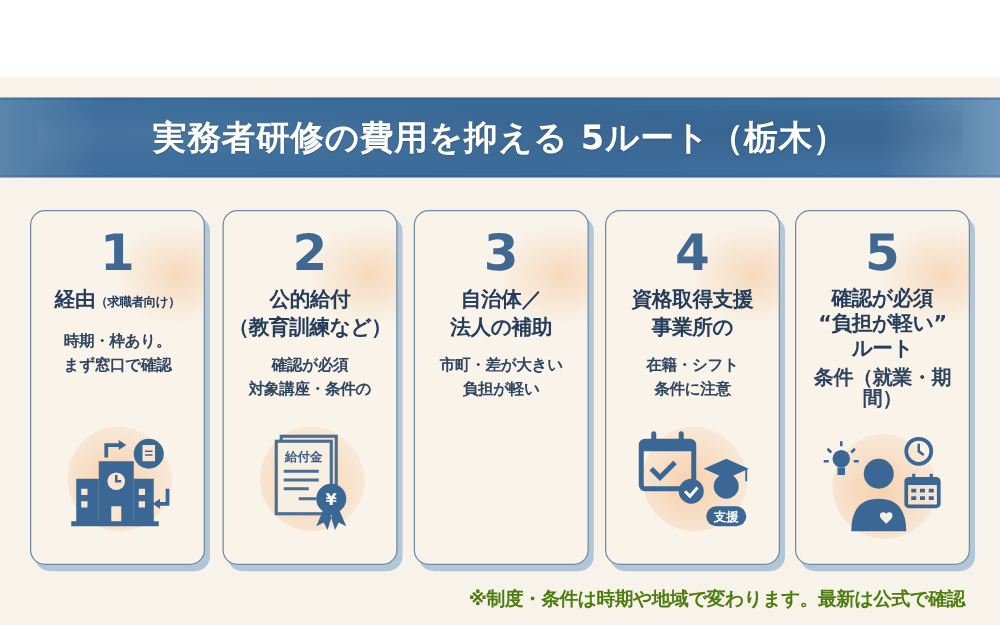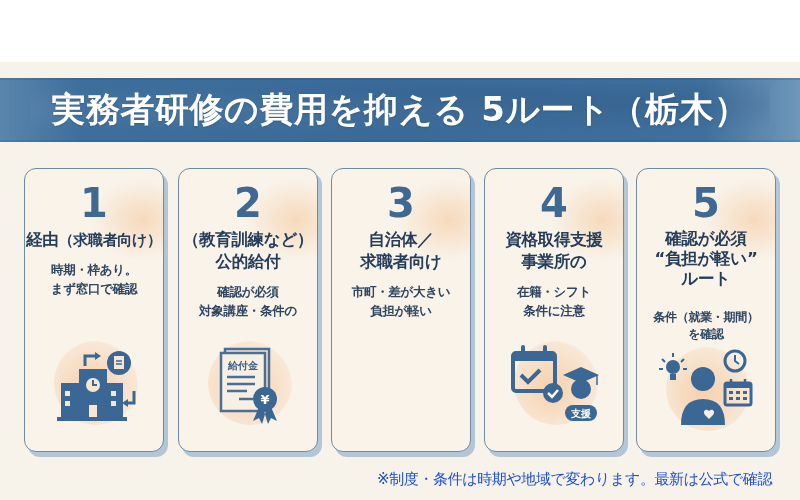--- a/index.html
+++ b/index.html
@@ -15,48 +15,48 @@
     border-top: 2px solid rgba(40,80,120,0.25);
     border-bottom: 2px solid rgba(40,80,120,0.2);
     display: flex; align-items: center; justify-content: center;
   }
   .banner::before {
     content: ""; position: absolute; inset: 4px 30px;
     background: radial-gradient(ellipse at 30% 50%, rgba(255,255,255,0.06), transparent 60%),
                 radial-gradient(ellipse at 75% 40%, rgba(0,30,70,0.12), transparent 60%);
   }
   .banner-title {
-    position: relative; color: #ffffff; font-size: 34px; font-weight: bold;
+    position: relative; color: #ffffff; font-size: 27px; font-weight: bold;
     letter-spacing: 0.5px; text-shadow: 0 1px 2px rgba(0,0,0,0.15);
   }
   .cards { position: absolute; left: 0; top: 106px; width: 800px; height: 290px; }
   .card {
     position: absolute; top: 0; width: 140px; height: 284px;
     border: 1.5px solid #6e8aa4; border-radius: 12px;
     background: radial-gradient(ellipse 70px 55px at 85% 18%, rgba(244,196,150,0.55), transparent 75%),
                 #f9f3ea;
     box-shadow: 4px 5px 0 0 rgba(120,160,200,0.55);
     text-align: center; color: #2f4a68;
   }
   .num { margin-top: 12px; font-size: 40px; font-weight: bold; color: #3f6892; line-height: 44px; }
   .title { margin-top: 4px; font-size: 16.5px; font-weight: bold; line-height: 22px; color: #253d5a; letter-spacing: -0.3px; }
-  .title .small { font-size: 15px; text-align: right; }
+  .title .small { font-size: 10px; text-align: right; }
   .sub { margin-top: 9px; font-size: 12.5px; font-weight: bold; line-height: 19px; color: #2f4560; letter-spacing: -0.3px; }
   .art {
     position: absolute; left: 50%; bottom: 18px; transform: translateX(-50%);
     width: 110px; height: 100px;
   }
   .blob {
     position: absolute; left: 15px; top: 8px; width: 84px; height: 84px; border-radius: 50%;
     background: radial-gradient(circle at 45% 55%, rgba(245,190,140,0.65), rgba(245,200,160,0.25) 70%, transparent 72%);
   }
   .art svg { position: absolute; left: 0; top: 0; }
   .footer {
     position: absolute; right: 28px; top: 408px;
-    font-size: 15px; font-weight: normal; color: #1d4ed8; letter-spacing: -0.4px;
+    font-size: 15px; font-weight: bold; color: #4d7c0f; letter-spacing: -0.4px;
   }
 </style>
 </head>
 <body>
 
 <div class="canvas">
 
   <div class="banner">
     <h1 class="banner-title">実務者研修の費用を抑える 5ルート（栃木）</h1>
   </div>
@@ -97,22 +97,22 @@
           <path d="M77 28 h6 M77 31 h6" stroke="#3b6794" stroke-width="1.3"></path>
           <path d="M95 58 v12 h-8" stroke="#3b6794" stroke-width="3" fill="none"></path>
           <path d="M89 66 l-6 4 l6 4 z" fill="#3b6794"></path>
         </svg>
       </div>
     </div>
 
     <div class="card" style="left:178px;">
       <div class="num">2</div>
       <div class="title">
+        <div>公的給付</div>
         <div>（教育訓練など）</div>
-        <div>公的給付</div>
       </div>
       <div class="sub">
         <div>確認が必須</div>
         <div>対象講座・条件の</div>
       </div>
       <div class="art">
         <div class="blob"></div>
         <svg width="110" height="100" viewBox="0 0 110 100">
           <rect x="32" y="16" width="44" height="58" fill="none" stroke="#4a6f92" stroke-width="2.5"></rect>
           <rect x="28" y="20" width="44" height="58" fill="#f8efe3" stroke="#4a6f92" stroke-width="2.5"></rect>
@@ -122,21 +122,21 @@
           <circle cx="72" cy="66" r="12" fill="#3b6794"></circle>
           <text x="72" y="71" font-size="13" font-weight="bold" fill="#ffffff" text-anchor="middle" font-family="DejaVu Sans, sans-serif">¥</text>
         </svg>
       </div>
     </div>
 
     <div class="card" style="left:331px;">
       <div class="num">3</div>
       <div class="title">
         <div>自治体／</div>
-        <div>求職者向け</div>
+        <div>法人の補助</div>
       </div>
       <div class="sub">
         <div>市町・差が大きい</div>
         <div>負担が軽い</div>
       </div>
     </div>
 
     <div class="card" style="left:484px;">
       <div class="num">4</div>
       <div class="title">
@@ -165,23 +165,22 @@
       </div>
     </div>
 
     <div class="card" style="left:636px;">
       <div class="num">5</div>
       <div class="title" style="line-height:20px;">
         <div>確認が必須</div>
         <div>“負担が軽い”</div>
         <div>ルート</div>
       </div>
-      <div class="sub" style="margin-top:20px;line-height:17px;font-size:12px;">
+      <div class="sub" style="margin-top:4px;line-height:17px;font-size:16px;">
         <div>条件（就業・期間）</div>
-        <div>を確認</div>
       </div>
       <div class="art" style="bottom:12px;">
         <div class="blob"></div>
         <svg width="110" height="100" viewBox="0 0 110 100">
           <circle cx="22" cy="28" r="7" fill="#3b6794"></circle>
           <rect x="19" y="35" width="6" height="6" fill="#3b6794"></rect>
           <path d="M22 14 v4 M11 20 l3 3 M33 20 l-3 3 M8 30 h4 M32 30 h4" stroke="#3b6794" stroke-width="2"></path>
           <circle cx="52" cy="40" r="12" fill="#3b6794"></circle>
           <path d="M30 86 q0 -26 22 -26 q22 0 22 26 z" fill="#3b6794"></path>
           <path d="M58 72 c-3 -3 -7 0 -4 4 l4 4 l4 -4 c3 -4 -1 -7 -4 -4 z" fill="#f8efe3"></path>

